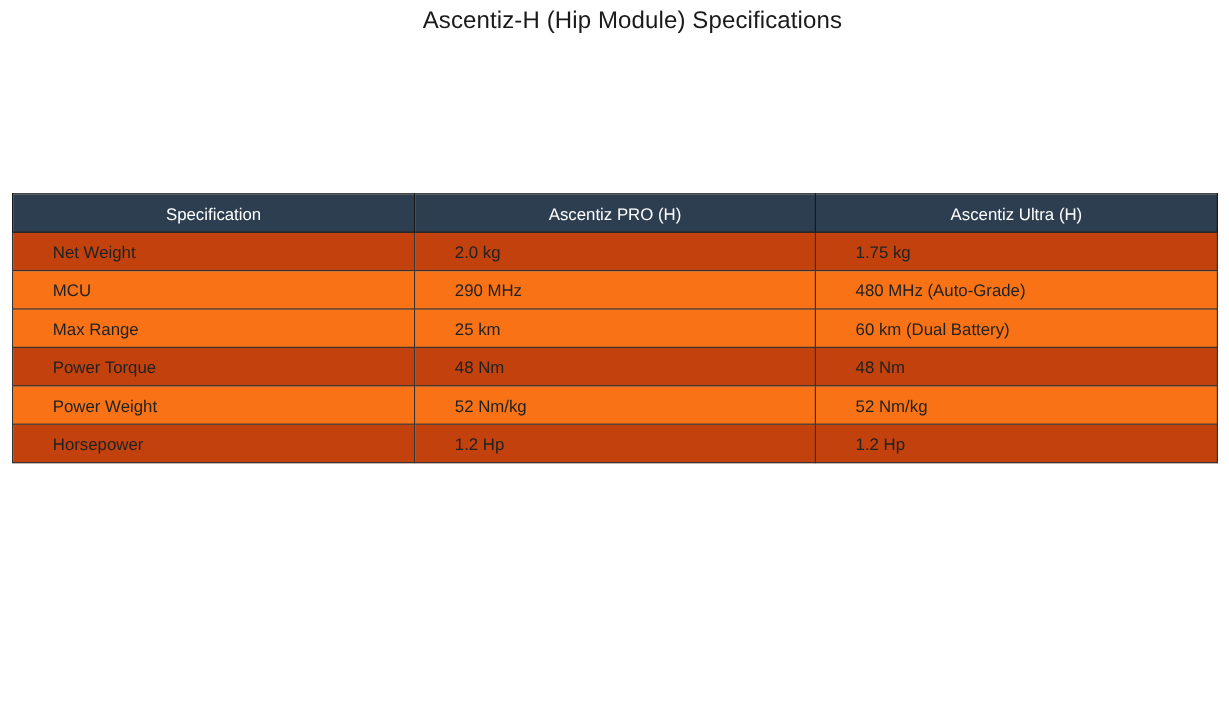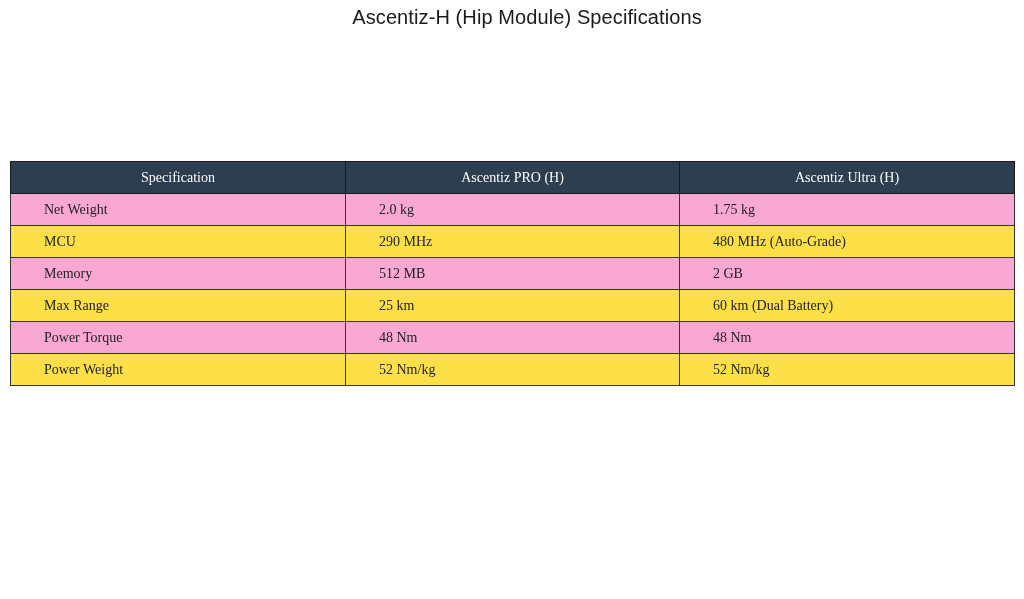--- a/index.html
+++ b/index.html
@@ -29,21 +29,20 @@
       margin-left: 15px;
     }
     table.spec {
       position: absolute;
       top: 161px;
       left: 10px;
       width: 1004px;
       border-collapse: collapse;
       table-layout: fixed;
       font-size: 14px;
-      font-family: Liberation Serif, serif;
     }
     table.spec col.c1 { width: 335px; }
     table.spec col.c2 { width: 334px; }
     table.spec col.c3 { width: 335px; }
     table.spec th {
       background: #2c3e50;
       color: #ffffff;
       font-weight: normal;
       height: 31px;
       text-align: center;
@@ -51,22 +50,22 @@
       font-size: 14px;
       padding: 0;
     }
     table.spec td {
       height: 31px;
       border: 1.5px solid #333333;
       padding: 0 0 0 33px;
       text-align: left;
       color: #222222;
     }
-    table.spec tr.odd td { background: #f9a8d4; }
-    table.spec tr.even td { background: #fde047; }
+    table.spec tr.odd td { background: #c2410c; }
+    table.spec tr.even td { background: #f97316; }
   </style>
 </head>
 <body>
 
 <div class="page">
   <div class="title">Ascentiz-H (Hip Module) Specifications</div>
 
   <table class="spec">
     <colgroup>
       <col class="c1">
@@ -84,35 +83,35 @@
       <tr class="odd">
         <td>Net Weight</td>
         <td>2.0 kg</td>
         <td>1.75 kg</td>
       </tr>
       <tr class="even">
         <td>MCU</td>
         <td>290 MHz</td>
         <td>480 MHz (Auto-Grade)</td>
       </tr>
-      <tr class="odd">
-        <td>Memory</td>
-        <td>512 MB</td>
-        <td>2 GB</td>
-      </tr>
       <tr class="even">
         <td>Max Range</td>
         <td>25 km</td>
         <td>60 km (Dual Battery)</td>
       </tr>
       <tr class="odd">
         <td>Power Torque</td>
         <td>48 Nm</td>
         <td>48 Nm</td>
       </tr>
       <tr class="even">
         <td>Power Weight</td>
         <td>52 Nm/kg</td>
         <td>52 Nm/kg</td>
       </tr>
+      <tr class="odd">
+        <td>Horsepower</td>
+        <td>1.2 Hp</td>
+        <td>1.2 Hp</td>
+      </tr>
     </tbody>
   </table>
 </div>
 
 </body></html>

